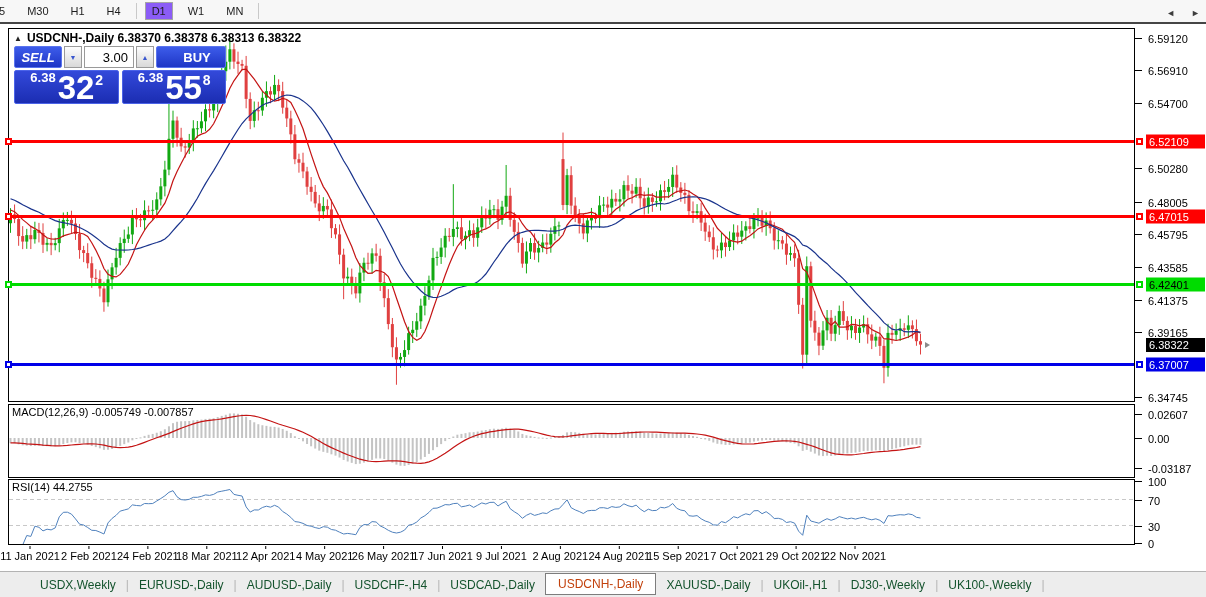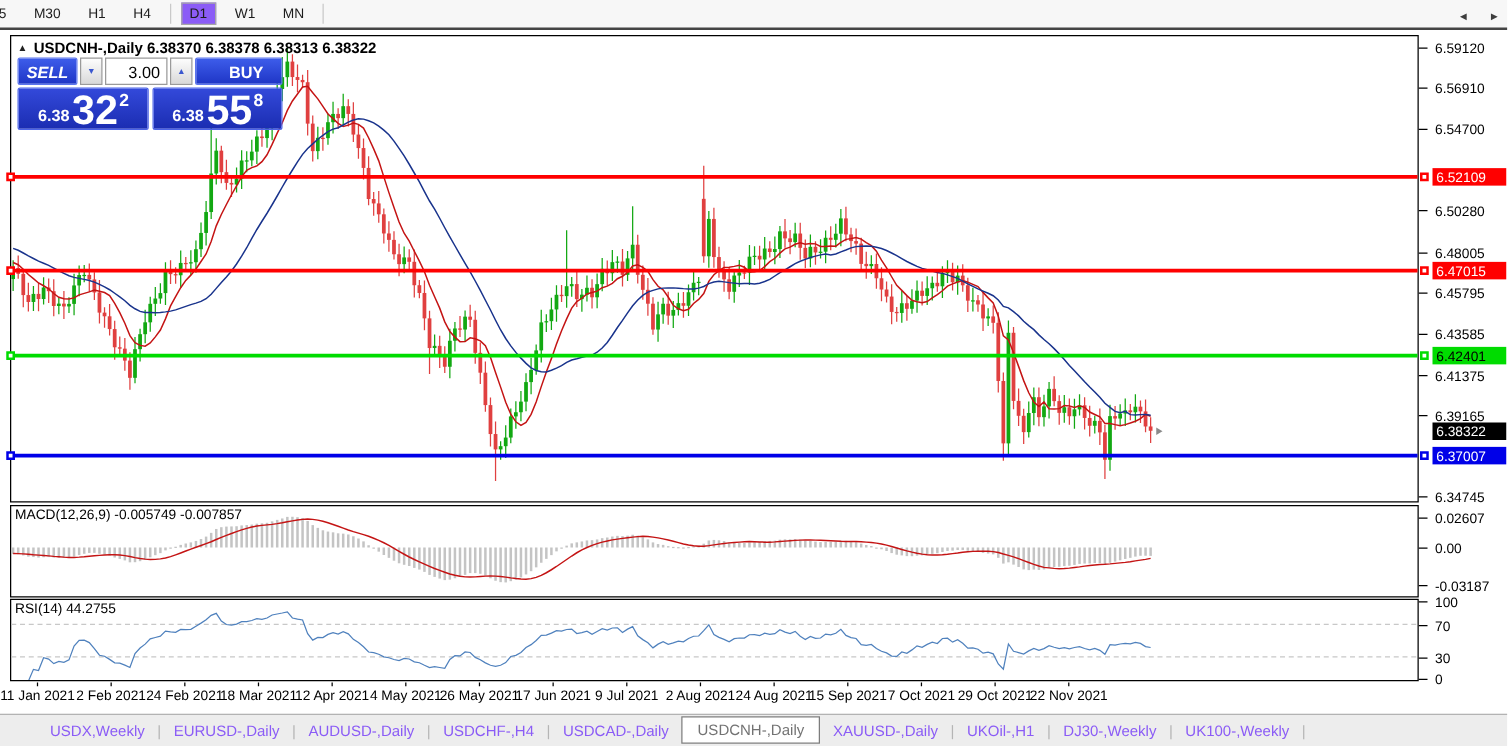--- a/index.html
+++ b/index.html
@@ -25,28 +25,28 @@
              color:#fff;font-size:13px;font-weight:bold;display:flex;align-items:center;justify-content:center;cursor:pointer;}
   .btn-sell{width:46px;font-style:italic;}
   .btn-buy{width:56px;padding-left:12px;}
   .spin-btn{width:16px;background:linear-gradient(#fdfdfd,#d9d9d9);border:1px solid #9a9a9a;color:#3a57cf;
             font-size:7px;display:flex;align-items:center;justify-content:center;cursor:pointer;}
   .vol-field{flex:1;border:1px solid #9a9a9a;background:#fff;font-family:"Liberation Sans",sans-serif;
              font-size:13px;text-align:right;padding:0 5px 0 0;color:#000000;min-width:0;}
   .tp-row2{display:flex;gap:3px;margin-top:2px;height:34px;}
   .price-box{flex:1;background:linear-gradient(#3349da,#1b2db2);border:1px solid #4b63e8;border-radius:2px;
              color:#fff;display:flex;align-items:flex-end;justify-content:center;padding-bottom:2px;cursor:pointer;}
-  .pb-small{font-size:13px;font-weight:bold;margin:0 2px 1px 0;}
+  .pb-small{font-size:13px;font-weight:bold;margin:0 2px 16px 0;}
   .pb-big{font-size:33px;font-weight:bold;line-height:0.82;}
   .pb-sup{font-size:14px;font-weight:bold;position:relative;top:-13px;left:1px;}
   
   .tabs-bar{position:absolute;left:0;bottom:0;width:1206px;height:26px;background:#ededed;
             border-top:1px solid #b3b3b3;display:flex;align-items:center;padding-left:30px;box-sizing:border-box;z-index:4;}
-  .tab{font-size:12px;color:#8b5cf6;padding:4px 10px;cursor:pointer;white-space:nowrap;}
-  .tab.active{background:#ffffff;border:1px solid #7d7d7d;color:#737373;padding:3px 12px;position:relative;top:-1px;}
+  .tab{font-size:12px;color:#14532d;padding:4px 10px;cursor:pointer;white-space:nowrap;}
+  .tab.active{background:#ffffff;border:1px solid #7d7d7d;color:#c2410c;padding:3px 12px;position:relative;top:-1px;}
   .tab-sep{color:#b5b5b5;font-size:12px;}
   .tab-arrows{position:absolute;right:6px;top:0;height:26px;display:flex;align-items:center;gap:16px;z-index:5;}
   .tab-arrow{font-size:9px;color:#3d3d3d;cursor:pointer;}
 </style>
 </head>
 <body>
 
 <div id="app">
 
   <div class="toolbar" id="toolbar">

